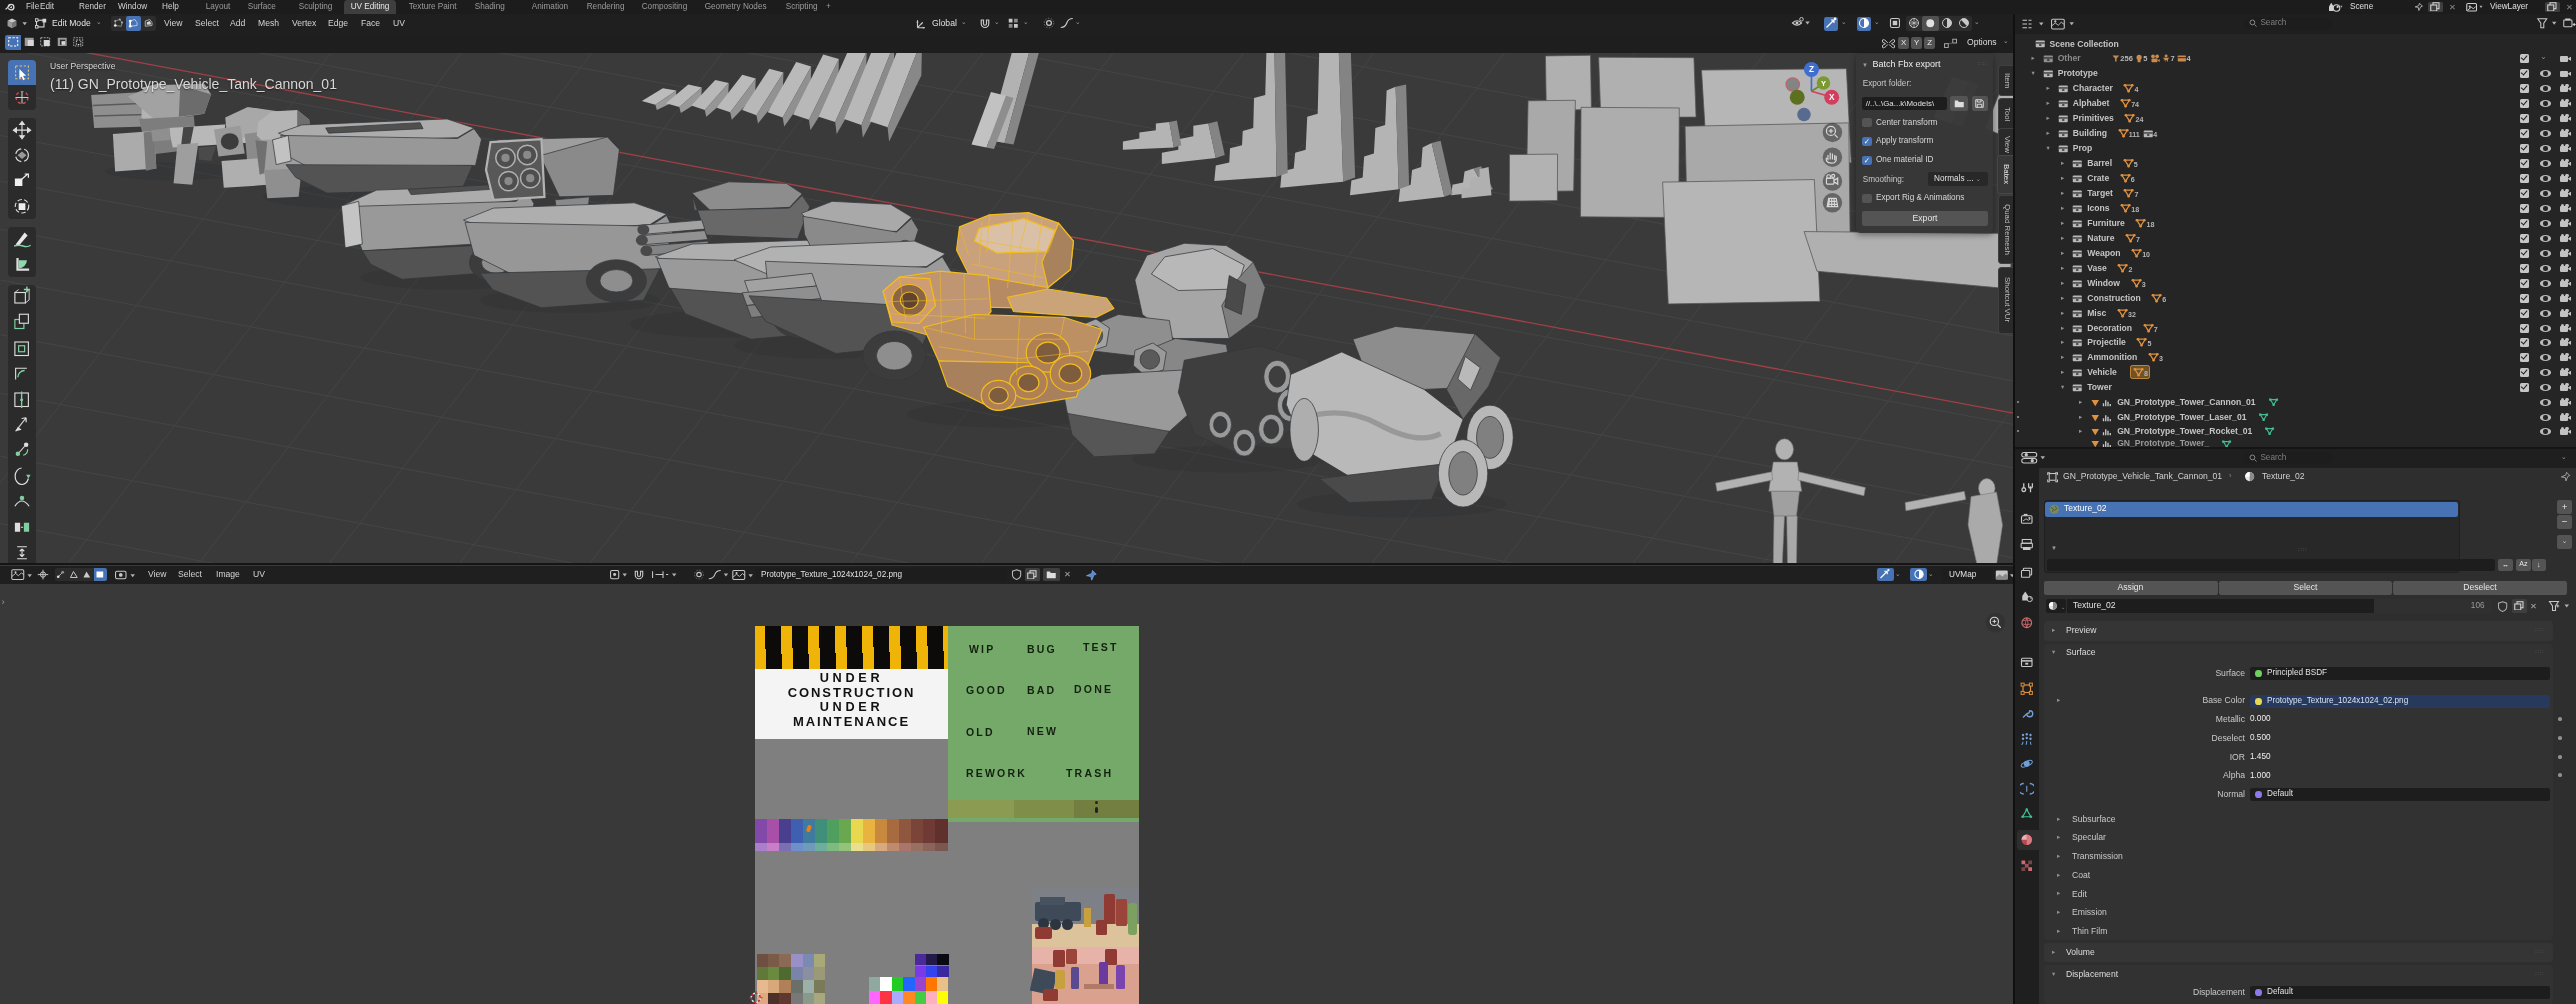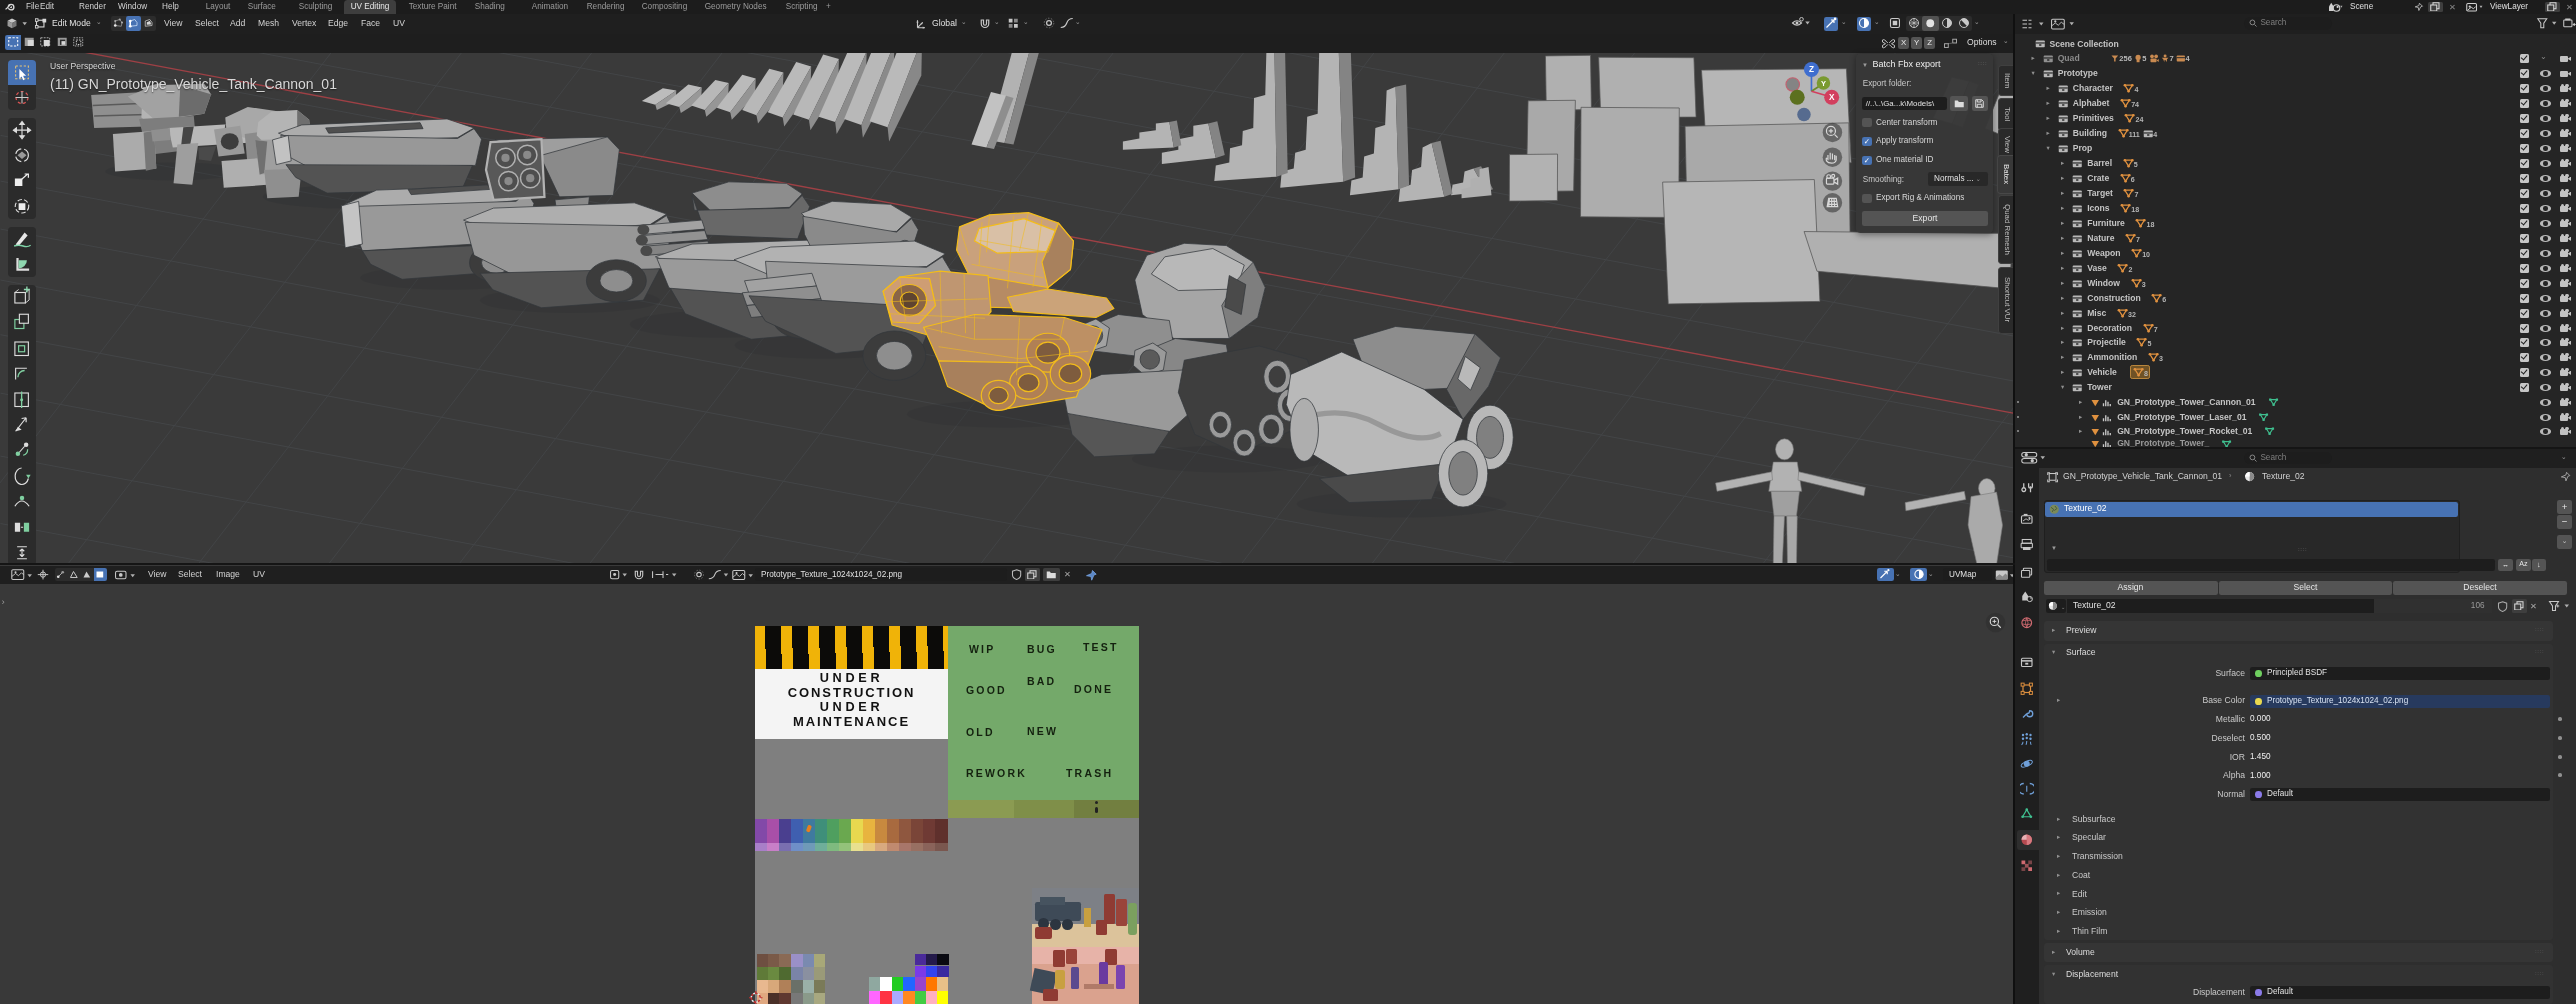--- a/index.html
+++ b/index.html
@@ -818,26 +818,26 @@
     </svg>
 
   <div class="abs" style="left:755px;top:62px;width:384px;height:384px;background:#7f7f7f;overflow:hidden">
     <div class="abs" style="left:0;top:0;width:193px;height:43px;background:repeating-linear-gradient(88deg,#f0b308 0 11.2px,#0c0b09 11.2px 27px)"></div>
     <div class="abs" style="left:0;top:43px;width:193px;height:70px;background:#f4f4f4;color:#111;text-align:center;font-weight:bold">
       <div style="margin-top:1.5px;font-size:12.7px;letter-spacing:3.7px">UNDER</div>
       <div style="font-size:13px;letter-spacing:1.9px">CONSTRUCTION</div>
       <div style="font-size:12.7px;letter-spacing:3.7px">UNDER</div>
       <div style="font-size:13px;letter-spacing:1.9px">MAINTENANCE</div>
     </div>
-    <div class="abs" style="left:193px;top:0;width:192px;height:174px;background:#74a96a;color:#14210f;font-weight:bold;font-size:10.5px;letter-spacing:2.2px">
+    <div class="abs" style="left:193px;top:0;width:192px;height:196px;background:#74a96a;color:#14210f;font-weight:bold;font-size:10.5px;letter-spacing:2.2px">
       <span class="abs" style="left:21px;top:16.5px">WIP</span>
         <span class="abs" style="left:79px;top:16.5px">BUG</span>
         <span class="abs" style="left:135px;top:15px">TEST</span>
       <span class="abs" style="left:18px;top:58px">GOOD</span>
-        <span class="abs" style="left:79px;top:49px">BAD</span>
+        <span class="abs" style="left:79px;top:58px">BAD</span>
         <span class="abs" style="left:126px;top:57px">DONE</span>
       <span class="abs" style="left:18px;top:100px">OLD</span>
         <span class="abs" style="left:79px;top:99px">NEW</span>
       <span class="abs" style="left:18px;top:141px">REWORK</span>
         <span class="abs" style="left:118px;top:141px">TRASH</span>
     </div>
     <div class="abs" style="left:193px;top:174px;width:66px;height:18px;background:#8b9b52"></div>
     <div class="abs" style="left:259px;top:174px;width:61px;height:18px;background:#7f8f49"></div>
     <div class="abs" style="left:319px;top:174px;width:65px;height:18px;background:#727f40"></div>
     <div class="abs" style="left:340px;top:175px;width:3px;height:3px;background:#222;border-radius:50%"></div>
@@ -927,21 +927,21 @@
       <b>Scene Collection</b>
     </div>
   <div class="abs orow dim" style="top:37px">
       <i class="sp" style="width:16.5px"></i>
       <span class="arr">▸</span>
       <svg class="colico" width="10.5" height="9" viewBox="0 0 14 12">
         <rect x="1" y="2" width="12" height="9" rx="1" fill="#8f8f8f"></rect>
         <rect x="1" y="4.5" width="12" height="1.6" fill="#2a2a2a"></rect>
         <rect x="5.5" y="7" width="3" height="2" fill="#2a2a2a"></rect>
       </svg>
-      <b>Quad</b>
+      <b>Other</b>
     <span style="margin-left:30px;color:#c98a50;font-size:7.5px;display:flex;align-items:center">
     <svg width="9.7" height="9" viewBox="0 0 13 12">
           <path d="M2 2 L11 2 L7.5 6 L7.5 10 L5.5 10 L5.5 6 Z" fill="#c98a50"></path>
         </svg>
         <b style="color:#b9b9b9;font-size:7.5px">256</b>
     <svg width="8.2" height="9" viewBox="0 0 11 12" style="margin-left:2.2px">
           <circle cx="5.5" cy="4.5" r="3.5" fill="#c98a50"></circle>
           <rect x="3.5" y="8" width="4" height="3" fill="#c98a50"></rect>
         </svg>
         <b style="color:#b9b9b9;font-size:7.5px">5</b>

